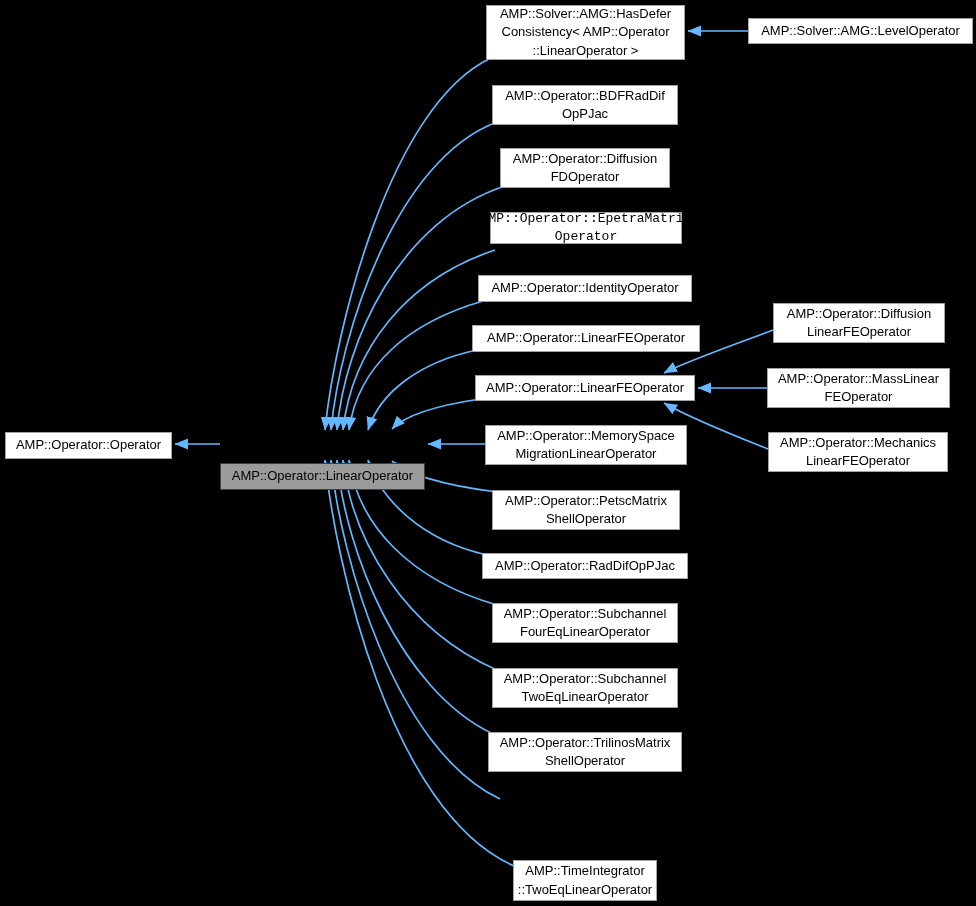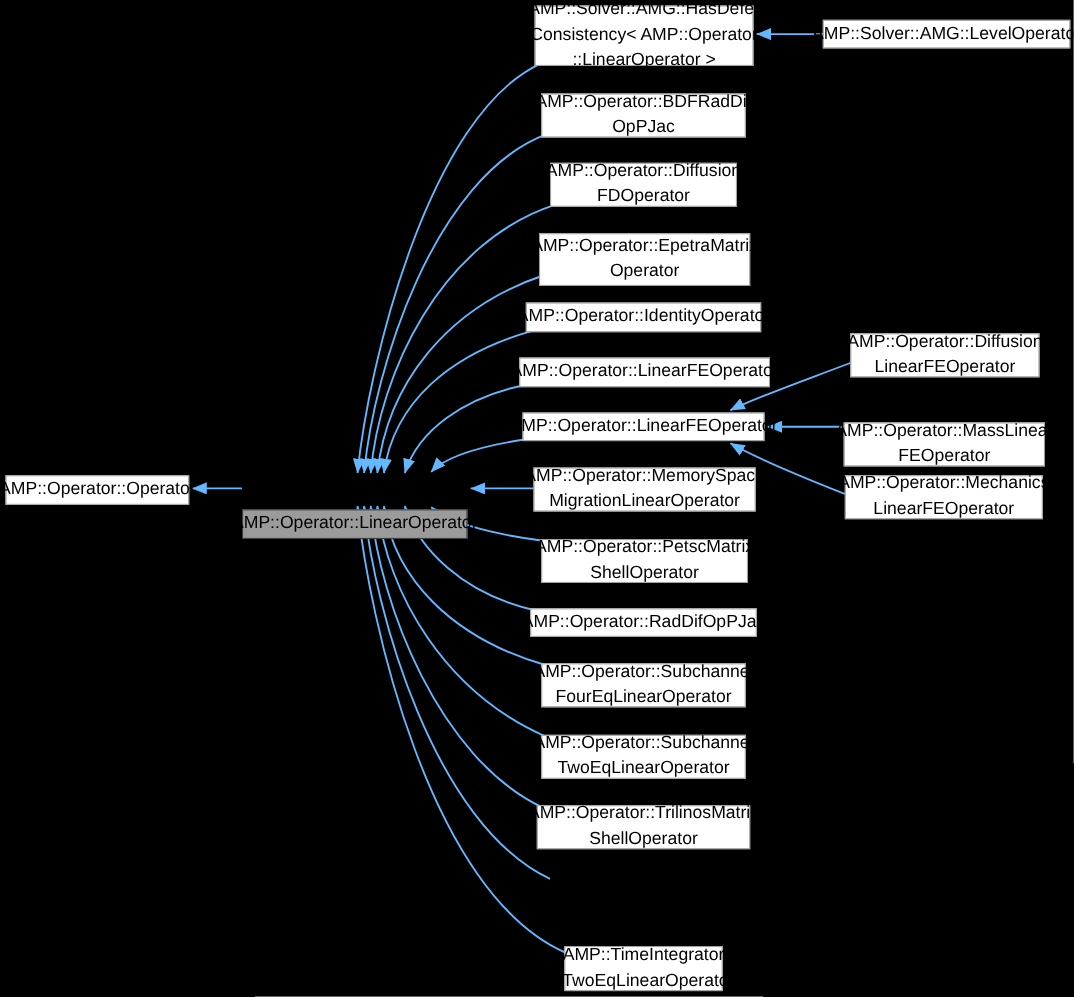--- a/index.html
+++ b/index.html
@@ -21,21 +21,21 @@
     stroke: var(--arrow-color, #63B8FF);
     stroke-width: 1.7px;
   }
   #arrowhead path { fill: var(--arrow-color, #63B8FF); }
   .node {
     position: absolute;
     box-sizing: border-box;
     background: var(--node-fill, #FFFFFF);
     border: 1px solid var(--node-border, #A2A2A2);
     color: var(--node-text, #000000);
-    font-size: 16px;
+    font-size: 13px;
     line-height: 1.42;
     display: flex;
     align-items: center;
     justify-content: center;
     text-align: center;
     white-space: pre-line;
     cursor: pointer;
   }
   .node.highlight {
     background: var(--highlight-fill, #9B9B9B);
@@ -76,41 +76,41 @@
     <path class="edge" d="M768,449 C720,430 683,414 664,403" marker-end="url(#arrowhead)"></path>
   </svg>
 
   <div class="node" style="left:486px; top:5px;   width:199px; height:55px;">AMP::Solver::AMG::HasDefer
 Consistency&lt; AMP::Operator
 ::LinearOperator &gt;</div>
   <div class="node" style="left:492px; top:85px;  width:186px; height:40px;">AMP::Operator::BDFRadDif
 OpPJac</div>
   <div class="node" style="left:500px; top:148px; width:170px; height:40px;">AMP::Operator::Diffusion
 FDOperator</div>
-  <div class="node" style="left:490px; top:212px; width:192px; height:48px;">AMP::Operator::EpetraMatrix
+  <div class="node" style="left:490px; top:212px; width:192px; height:32px;font-family:Liberation Mono, monospace;">AMP::Operator::EpetraMatrix
 Operator</div>
   <div class="node" style="left:478px; top:275px; width:214px; height:27px;">AMP::Operator::IdentityOperator</div>
   <div class="node" style="left:472px; top:325px; width:228px; height:27px;">AMP::Operator::LinearFEOperator</div>
   <div class="node" style="left:475px; top:375px; width:220px; height:26px;">AMP::Operator::LinearFEOperator</div>
   <div class="node" style="left:485px; top:425px; width:202px; height:40px;">AMP::Operator::MemorySpace
 MigrationLinearOperator</div>
   <div class="node" style="left:492px; top:490px; width:188px; height:40px;">AMP::Operator::PetscMatrix
 ShellOperator</div>
   <div class="node" style="left:482px; top:553px; width:206px; height:26px;">AMP::Operator::RadDifOpPJac</div>
   <div class="node" style="left:492px; top:603px; width:186px; height:40px;">AMP::Operator::Subchannel
 FourEqLinearOperator</div>
   <div class="node" style="left:492px; top:668px; width:186px; height:40px;">AMP::Operator::Subchannel
 TwoEqLinearOperator</div>
   <div class="node" style="left:488px; top:732px; width:194px; height:40px;">AMP::Operator::TrilinosMatrix
 ShellOperator</div>
   <div class="node" style="left:513px; top:860px; width:144px; height:41px;">AMP::TimeIntegrator
 ::TwoEqLinearOperator</div>
   <div class="node" style="left:748px; top:18px;  width:225px; height:26px;">AMP::Solver::AMG::LevelOperator</div>
   <div class="node" style="left:773px; top:303px; width:172px; height:40px;">AMP::Operator::Diffusion
 LinearFEOperator</div>
-  <div class="node" style="left:767px; top:384px; width:183px; height:40px;">AMP::Operator::MassLinear
+  <div class="node" style="left:767px; top:368px; width:183px; height:40px;">AMP::Operator::MassLinear
 FEOperator</div>
   <div class="node" style="left:768px; top:432px; width:180px; height:40px;">AMP::Operator::Mechanics
 LinearFEOperator</div>
   <div class="node" style="left:5px;   top:432px; width:167px; height:27px;">AMP::Operator::Operator</div>
   <div class="node highlight" style="left:220px; top:431px; width:205px; height:27px;">AMP::Operator::LinearOperator</div>
 
 </div>
 
 </body></html>

